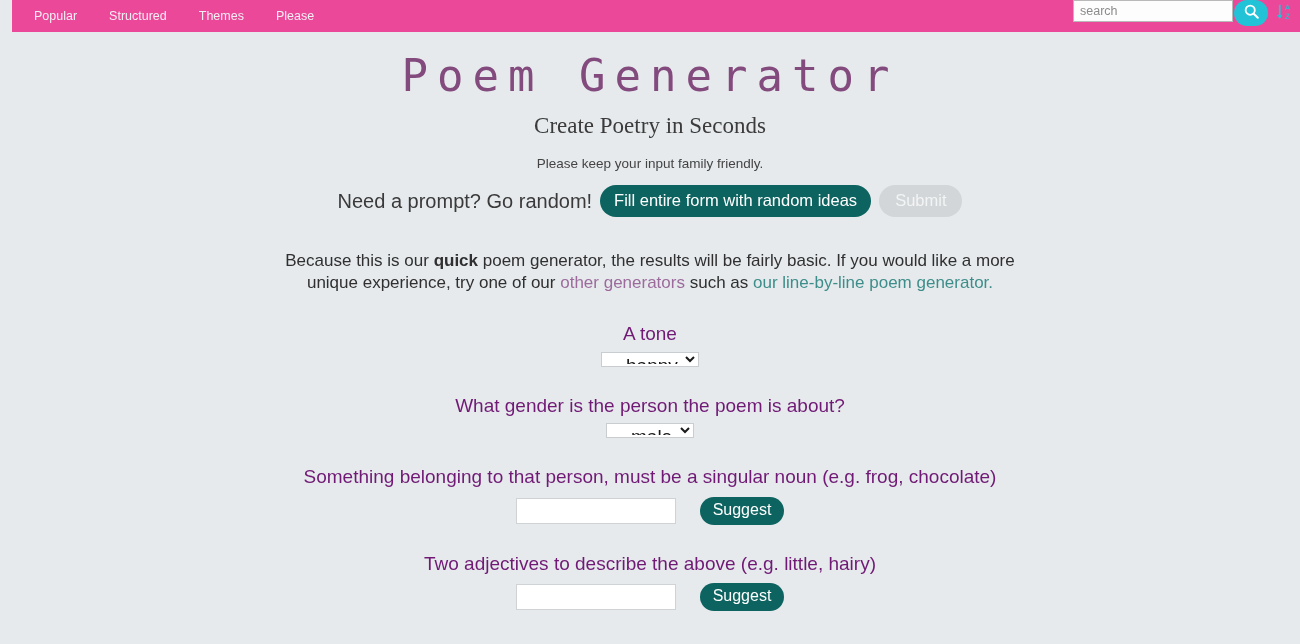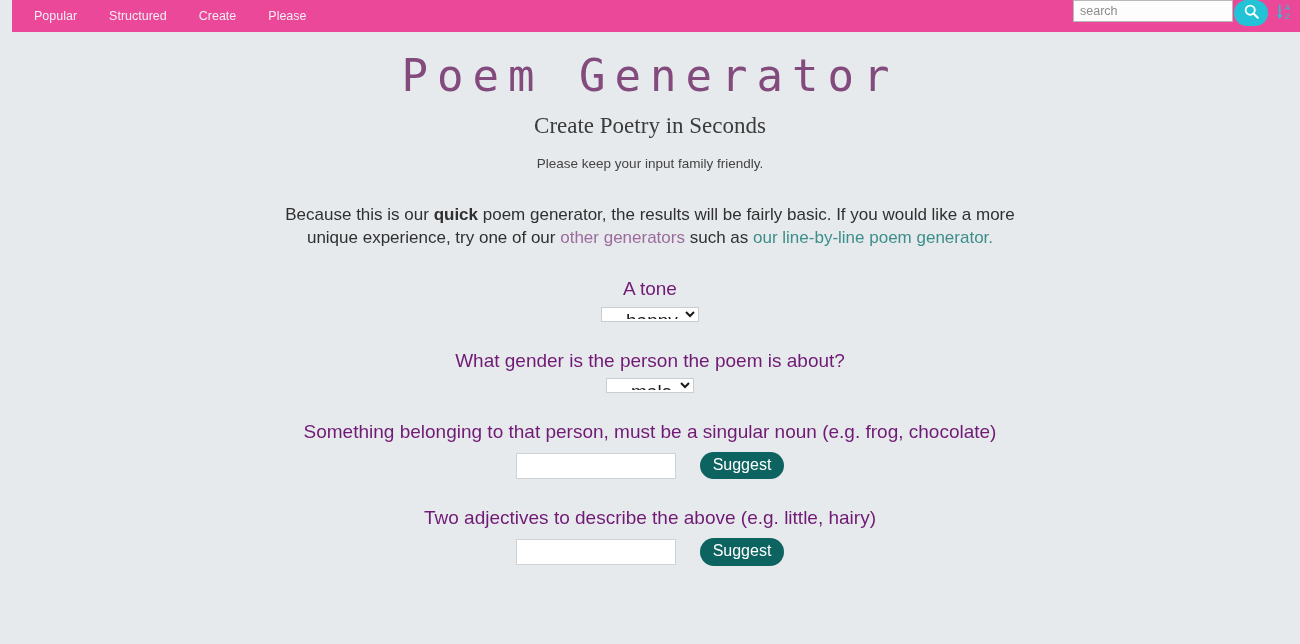--- a/index.html
+++ b/index.html
@@ -208,21 +208,21 @@
     line-height: 1.15;
   }
 </style>
 </head>
 <body>
 
 <div class="navbar">
   <div class="nav-links">
     <div class="nav-link">Popular</div>
     <div class="nav-link">Structured</div>
-    <div class="nav-link">Create</div>
+    <div class="nav-link">Themes</div>
     <div class="nav-link">Please</div>
   </div>
   <div class="nav-right">
     <input class="search-input" type="text" placeholder="search" style="">
     <button class="search-btn">
       <span>
         <svg width="17" height="17" viewBox="0 0 20 20">
           <circle cx="8.5" cy="8.5" r="5.4" fill="none" stroke="#ffffff" stroke-width="2.1"></circle>
           <line x1="12.6" y1="12.6" x2="17.4" y2="17.4" stroke="#ffffff" stroke-width="2.4" stroke-linecap="round"></line>
         </svg>
@@ -240,20 +240,25 @@
     </button>
   </div>
 </div>
 
 <div class="page">
 
   <h1 class="site-title">Poem Generator</h1>
   <div class="tagline">Create Poetry in Seconds</div>
   <div class="familyfriendly">Please keep your input family friendly.</div>
 
+  <div class="random-row">
+    <span class="random-label">Need a prompt? Go random!</span>
+    <button class="btn-fill">Fill entire form with random ideas</button>
+    <button class="btn-submit">Submit</button>
+  </div>
 
   <p class="blurb">
     <span>Because this is our </span><b>quick</b><span> poem generator, the results will be fairly basic. If you would like a more unique experience, try one of our </span><span class="link-purple">other generators</span><span> such as </span><span class="link-teal">our line-by-line poem generator.</span>
   </p>
 
   <div class="field-label">A tone</div>
   <div class="select-wrap">
     <select class="ui-select">
       <option selected="">happy</option>
     </select>

